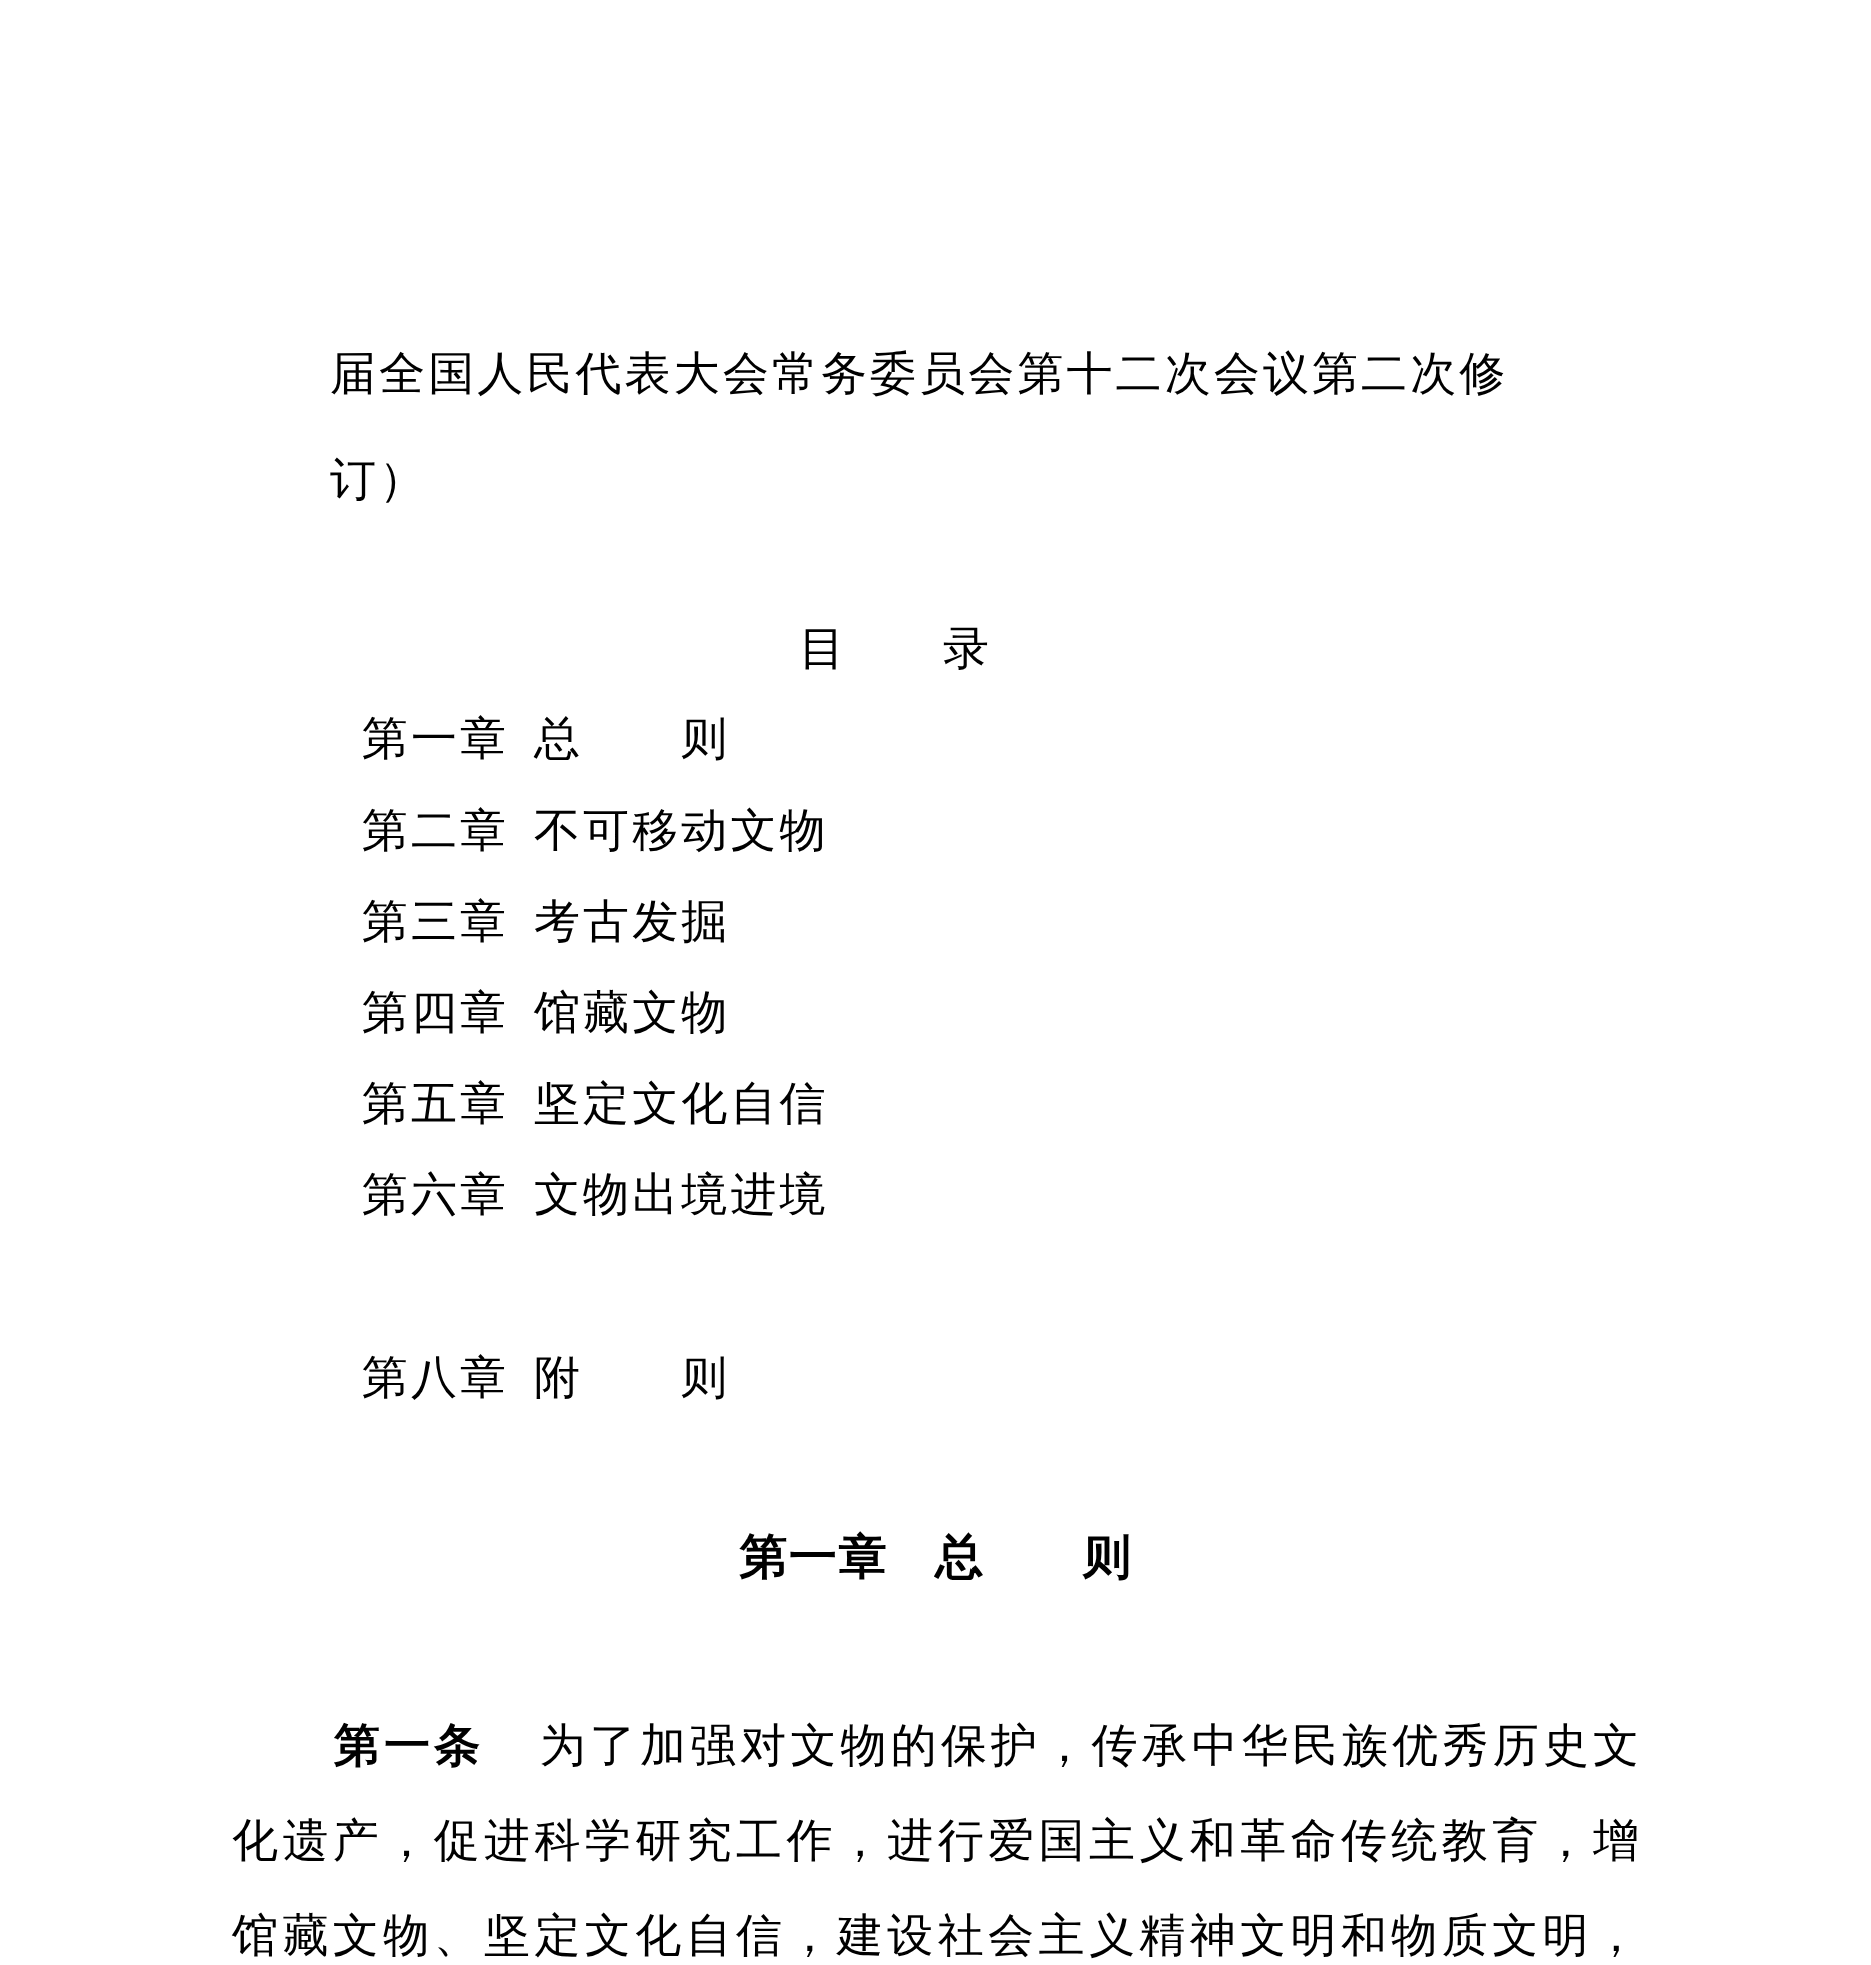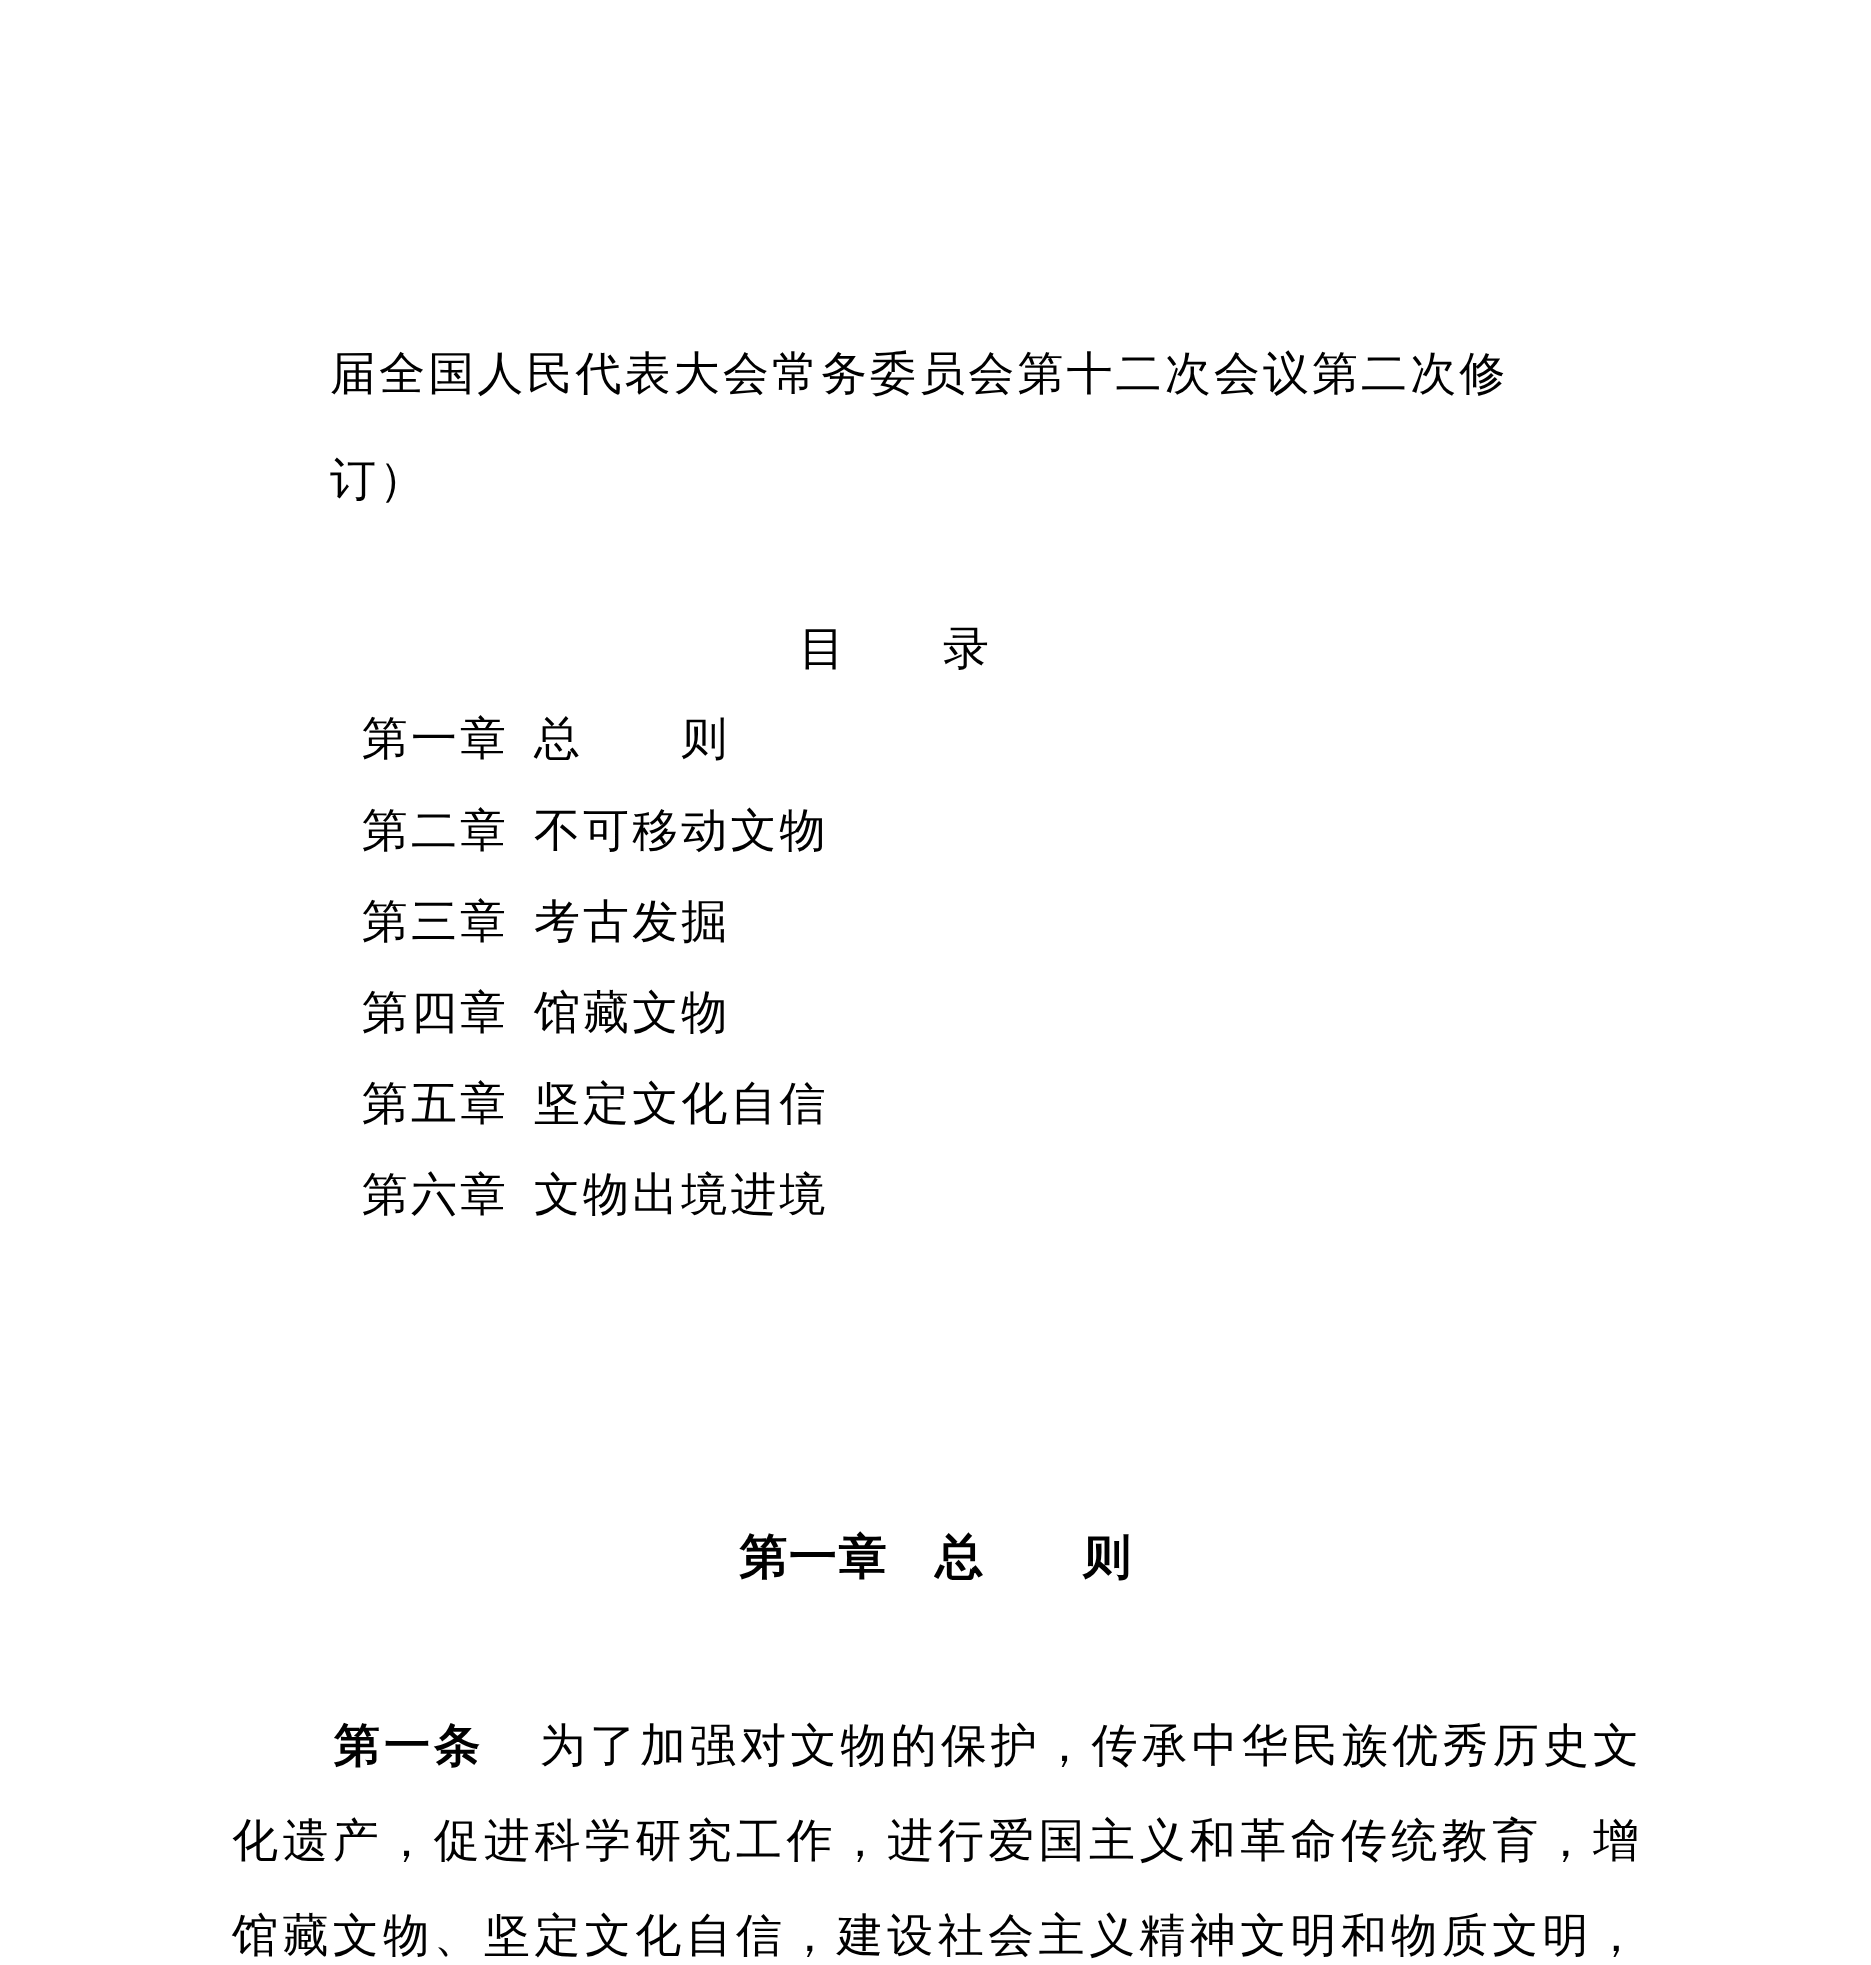--- a/index.html
+++ b/index.html
@@ -104,20 +104,23 @@
   </div>
   <div class="line kai toc-item" style="top:985px">
     <span class="num">第四章</span><span class="title">馆藏文物</span>
   </div>
   <div class="line kai toc-item" style="top:1076px">
     <span class="num">第五章</span><span class="title">坚定文化自信</span>
   </div>
   <div class="line kai toc-item" style="top:1167px">
     <span class="num">第六章</span><span class="title">文物出境进境</span>
   </div>
+  <div class="line kai toc-item" style="top:1350px">
+    <span class="num">第八章</span><span class="title"><span>附</span><span class="gap"></span><span>则</span></span>
+  </div>
 
   <div class="line hei" id="chapter-heading">
     <span>第一章</span><span class="sp"></span><span>总</span><span class="gap"></span><span>则</span>
   </div>
 
   <div class="line fangsong body-line first" style="top:1718px">
     <span class="art-label">第一条</span><span class="art-gap"></span><span>为了加强对文物的保护，传承中华民族优秀历史文</span>
   </div>
   <div class="line fangsong body-line" style="top:1813px">化遗产，促进科学研究工作，进行爱国主义和革命传统教育，增</div>
   <div class="line fangsong body-line" style="top:1908px">馆藏文物、坚定文化自信，建设社会主义精神文明和物质文明，</div>

